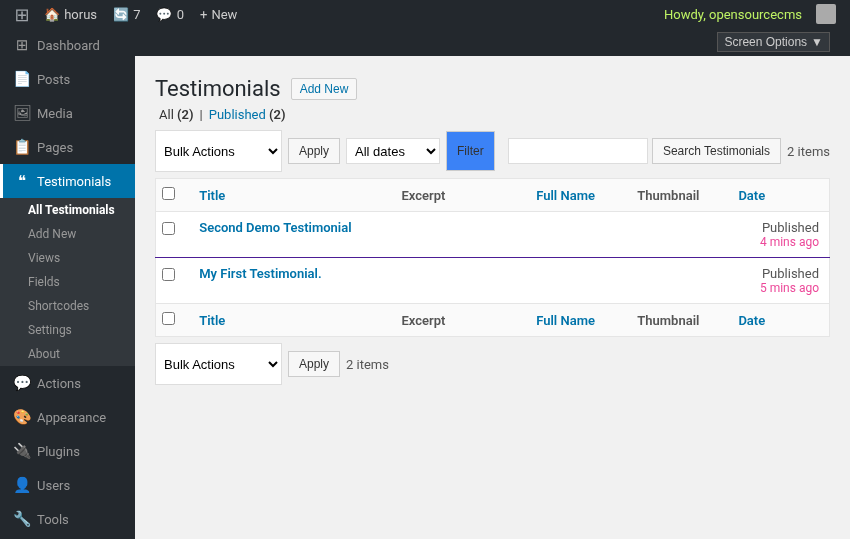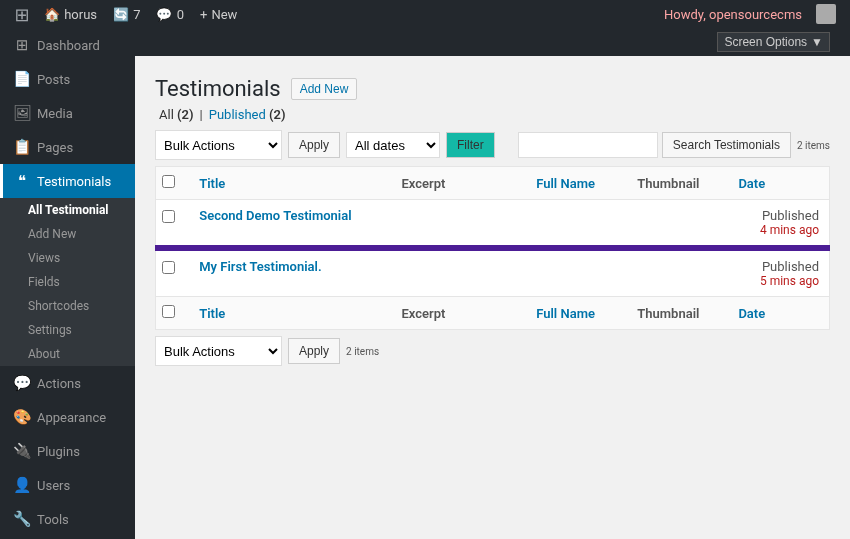--- a/index.html
+++ b/index.html
@@ -29,21 +29,21 @@
       gap: 4px;
       font-size: 13px;
       cursor: pointer;
       white-space: nowrap;
     }
     .adminbar-right {
       margin-left: auto;
       display: flex;
       align-items: center;
     }
-    .howdy-text { color: #fca5a5; font-size: 13px; padding: 0 8px; }
+    .howdy-text { color: #bef264; font-size: 13px; padding: 0 8px; }
 
     
     .wp-layout {
       display: flex;
       margin-top: 28px;
       min-height: calc(539px - 28px);
     }
 
     
     #adminmenu {
@@ -150,54 +150,54 @@
     
     .tablenav {
       display: flex;
       align-items: center;
       gap: 6px;
       margin-bottom: 6px;
     }
     .tablenav.top { justify-content: space-between; }
     .tablenav-left { display: flex; align-items: center; gap: 6px; }
     .tablenav-right { display: flex; align-items: center; gap: 6px; font-size: 13px; color: #555; }
-    .tablenav-right .items-count { font-size: 10px; }
+    .tablenav-right .items-count { font-size: 13px; }
 
     select.bulk-actions-select {
       padding: 2px 18px 2px 4px;
       border: 1px solid #ddd;
       background: #fff;
       font-size: 13px;
-      height: 30px;
+      height: 42px;
     }
     .apply-btn {
       background: #f7f7f7;
       border: 1px solid #ccc;
       color: #333;
       padding: 2px 10px;
       font-size: 12px;
       cursor: pointer;
       height: 26px;
     }
 
     select.date-filter {
       padding: 2px 18px 2px 4px;
       border: 1px solid #ddd;
       background: #fff;
       font-size: 13px;
       height: 26px;
     }
     .filter-btn {
-      background: #14b8a6;
+      background: #3b82f6;
       border: 1px solid #ccc;
       color: #333;
       padding: 2px 10px;
       font-size: 12px;
       cursor: pointer;
-      height: 26px;
+      height: 40px;
     }
 
     
     .search-box { display: flex; gap: 4px; }
     .search-input {
       border: 1px solid #ddd;
       padding: 2px 6px;
       font-size: 13px;
       height: 26px;
       width: 140px;
@@ -223,34 +223,34 @@
       background: #fafafa;
       border-bottom: 1px solid #e5e5e5;
       padding: 8px 10px;
       text-align: left;
       font-weight: 600;
       color: #555;
       font-size: 13px;
     }
     .wp-list-table th a { color: #0073aa; text-decoration: none; }
     .wp-list-table th.check-column { width: 28px; padding: 8px 6px; }
-    .wp-list-table td { padding: 8px 10px; border-bottom: 6px solid #4c1d95; vertical-align: top; }
+    .wp-list-table td { padding: 8px 10px; border-bottom: 1px solid #4c1d95; vertical-align: top; }
     .wp-list-table td.check-column { padding: 10px 6px; }
     .wp-list-table tr.last-row td { border-bottom: 1px solid #e5e5e5; }
 
     .col-title { width: 30%; }
     .col-excerpt { width: 20%; }
     .col-fullname { width: 15%; }
     .col-thumbnail { width: 15%; }
     .col-date { width: 15%; text-align: right; }
 
     .row-title { color: #0073aa; text-decoration: none; font-weight: 600; font-size: 13px; }
 
     .date-status { font-size: 13px; color: #555; text-align: right; }
-    .date-time { font-size: 12px; color: #b91c1c; text-align: right; }
+    .date-time { font-size: 12px; color: #ec4899; text-align: right; }
 
     input[type="checkbox"] { cursor: pointer; }
 
     
     .tablenav.bottom { margin-top: 6px; }
   </style>
 </head>
 <body>
 
 <div id="wpadminbar">
@@ -299,21 +299,21 @@
       </div>
       <div class="menu-item">
         <span class="menu-icon">📋</span>
         <span class="menu-label">Pages</span>
       </div>
       <div class="menu-item active">
         <span class="menu-icon">❝</span>
         <span class="menu-label">Testimonials</span>
       </div>
       <div class="submenu">
-        <div class="submenu-item active-sub">All Testimonial</div>
+        <div class="submenu-item active-sub">All Testimonials</div>
         <div class="submenu-item">Add New</div>
         <div class="submenu-item">Views</div>
         <div class="submenu-item">Fields</div>
         <div class="submenu-item">Shortcodes</div>
         <div class="submenu-item">Settings</div>
         <div class="submenu-item">About</div>
       </div>
       <div class="menu-item">
         <span class="menu-icon">💬</span>
         <span class="menu-label">Actions</span>

